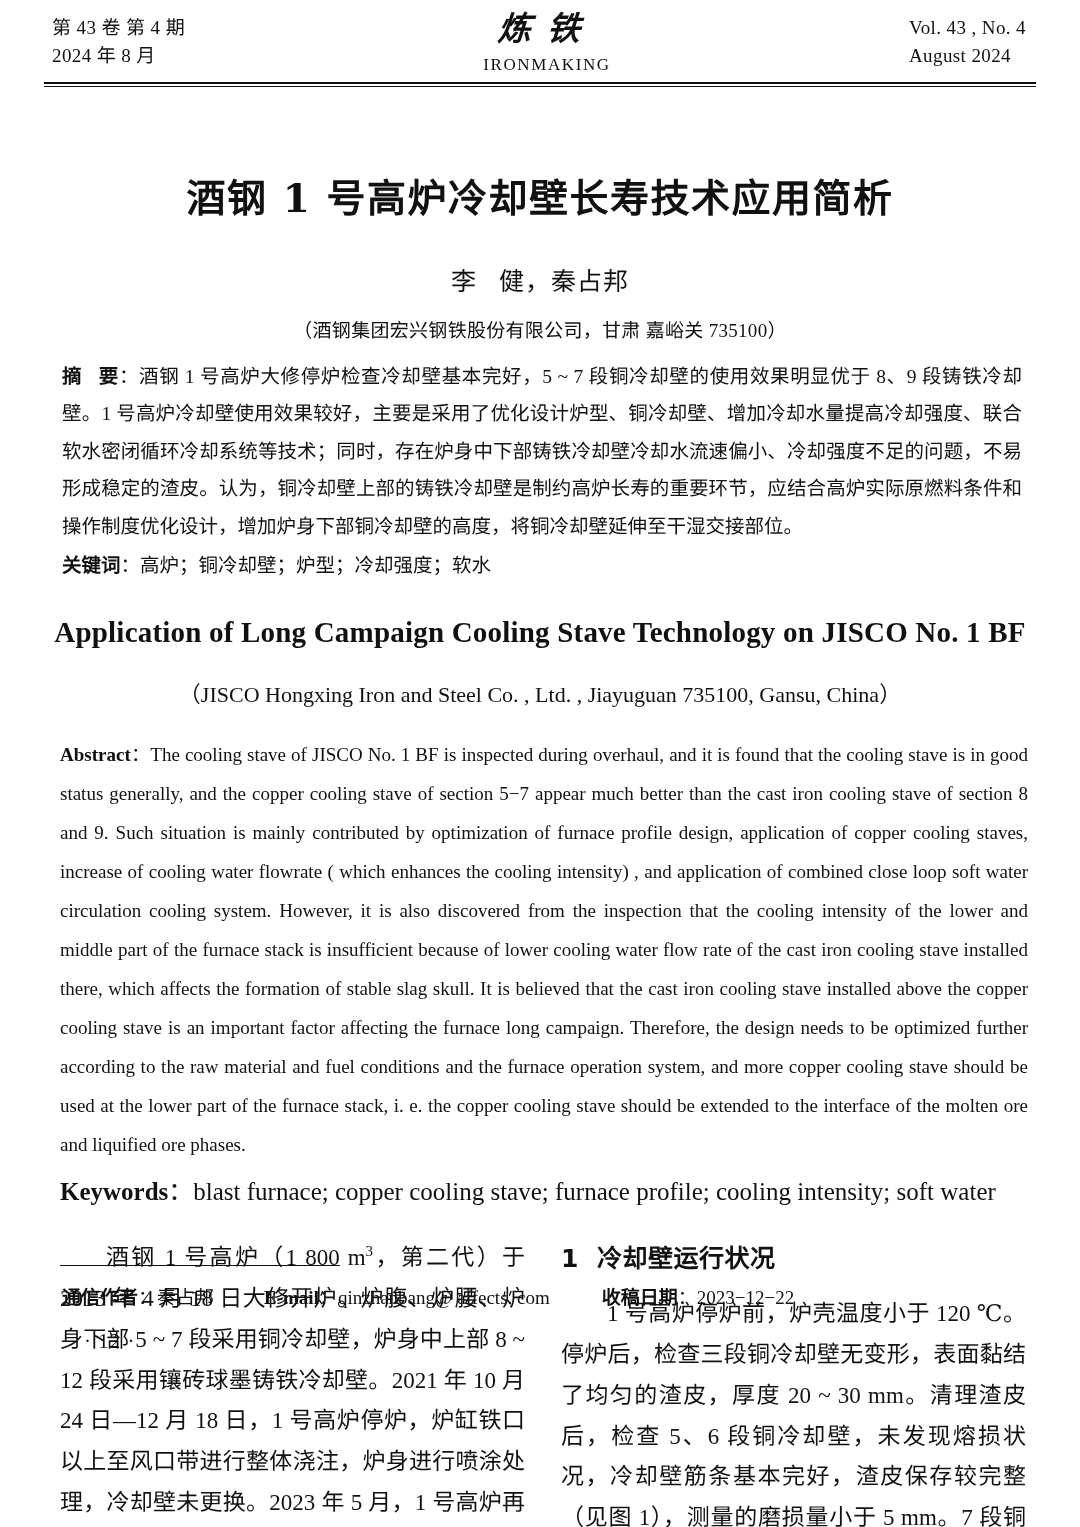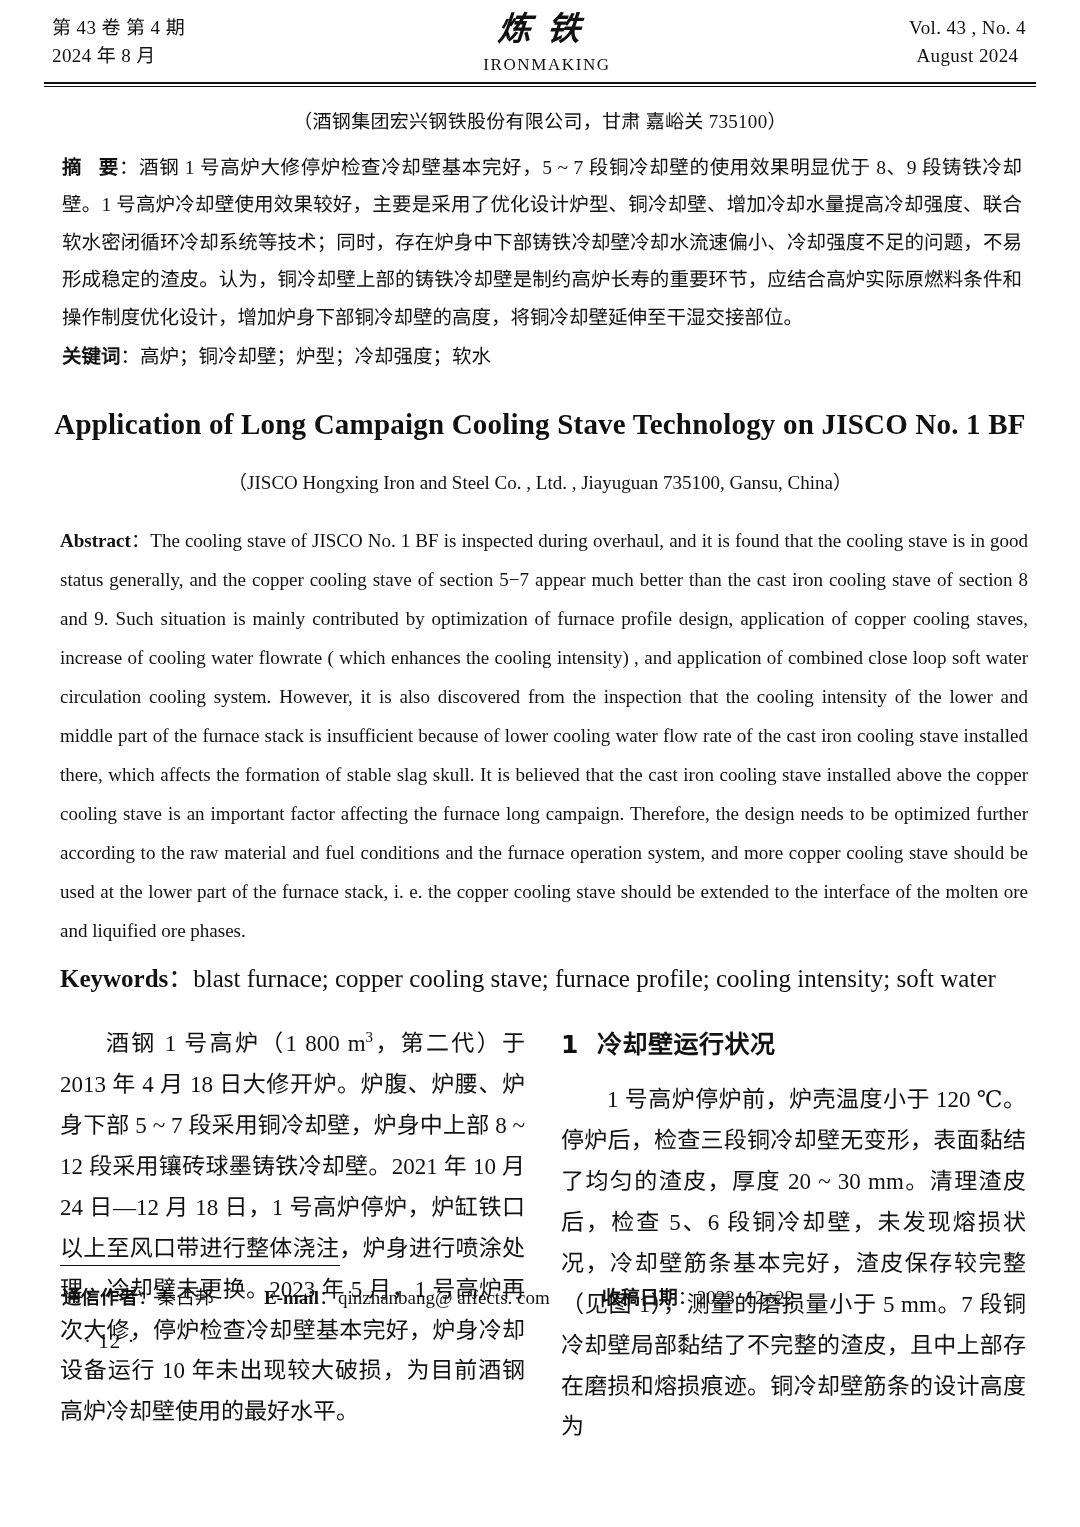--- a/index.html
+++ b/index.html
@@ -32,21 +32,21 @@
     padding-top: 14px;
     height: 62px;
   }
   .runhead-left, .runhead-right {
     font-size: 19px;
     line-height: 1.45;
     letter-spacing: 0.4px;
     white-space: nowrap;
   }
   .runhead-left { text-align: left; padding-left: 12px; }
-  .runhead-right { text-align: center; padding-right: 14px; }
+  .runhead-right { text-align: left; padding-right: 14px; }
   .runhead-center {
     text-align: center;
     flex: 1;
     margin-top: -2px;
   }
   .masthead-cn {
     font-family: "DejaVu Serif", "Liberation Serif", serif;
     font-size: 33px;
     font-weight: 700;
     letter-spacing: 16px;
@@ -125,21 +125,21 @@
     letter-spacing: 0.2px;
     line-height: 1.3;
   }
   .en-authors {
     text-align: center;
     font-size: 21px;
     margin-top: 22px;
   }
   .en-affil {
     text-align: center;
-    font-size: 19px;
+    font-size: 22px;
     margin-top: 14px;
   }
   .en-abstract {
     margin-top: 28px;
     padding: 0 12px 0 20px;
     font-size: 19px;
     line-height: 2.05;
     text-align: justify;
   }
   .en-keywords {
@@ -230,20 +230,24 @@
       <span class="masthead-en">IRONMAKING</span>
     </div>
     <div class="runhead-right">
       <div>Vol. 43 , No. 4</div>
       <div>August   2024</div>
     </div>
   </div>
   <div class="double-rule"></div>
 
   <div class="title-block">
+    <h1 class="cn-title">酒钢 1 号高炉冷却壁长寿技术应用简析</h1>
+    <div class="cn-authors">
+      <span>李</span><span class="gap"></span><span>健，秦占邦</span>
+    </div>
     <div class="cn-affil">（酒钢集团宏兴钢铁股份有限公司，甘肃 嘉峪关 735100）</div>
   </div>
 
   <div class="cn-abstract">
     <span class="lbl-bold"><span>摘</span><span class="sp"></span><span>要</span></span><span>：酒钢 1 号高炉大修停炉检查冷却壁基本完好，5 ~ 7 段铜冷却壁的使用效果明显优于 8、9 段铸铁冷却壁。1 号高炉冷却壁使用效果较好，主要是采用了优化设计炉型、铜冷却壁、增加冷却水量提高冷却强度、联合软水密闭循环冷却系统等技术；同时，存在炉身中下部铸铁冷却壁冷却水流速偏小、冷却强度不足的问题，不易形成稳定的渣皮。认为，铜冷却壁上部的铸铁冷却壁是制约高炉长寿的重要环节，应结合高炉实际原燃料条件和操作制度优化设计，增加炉身下部铜冷却壁的高度，将铜冷却壁延伸至干湿交接部位。</span>
   </div>
   <div class="cn-keywords">
     <span class="lbl-bold">关键词</span><span>：高炉；铜冷却壁；炉型；冷却强度；软水</span>
   </div>
 

